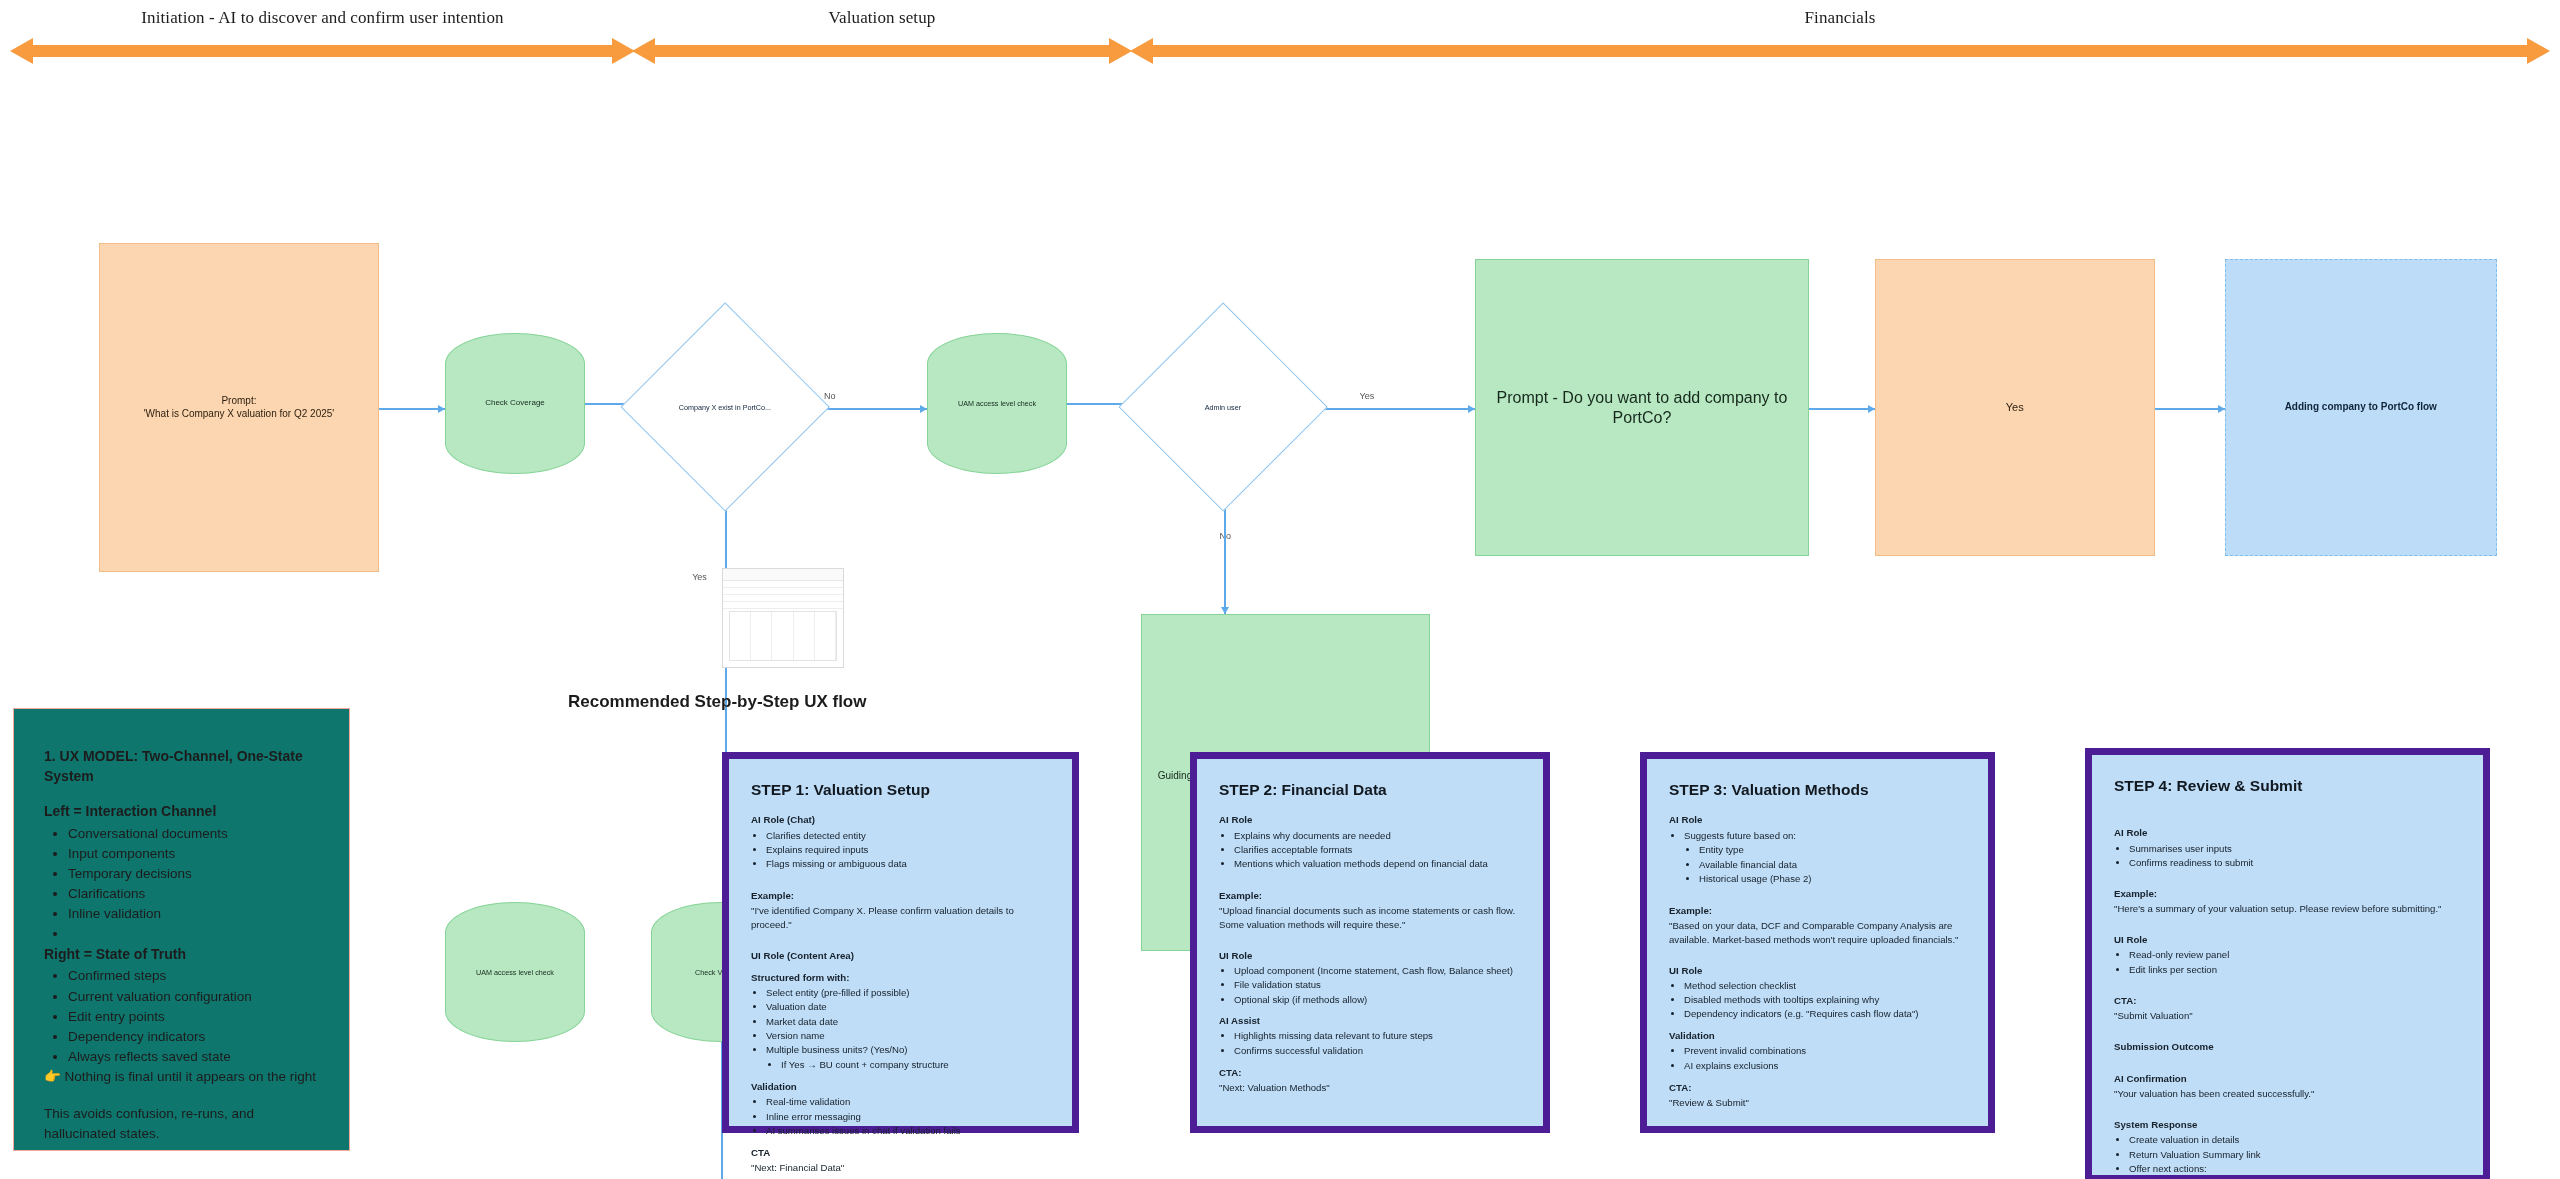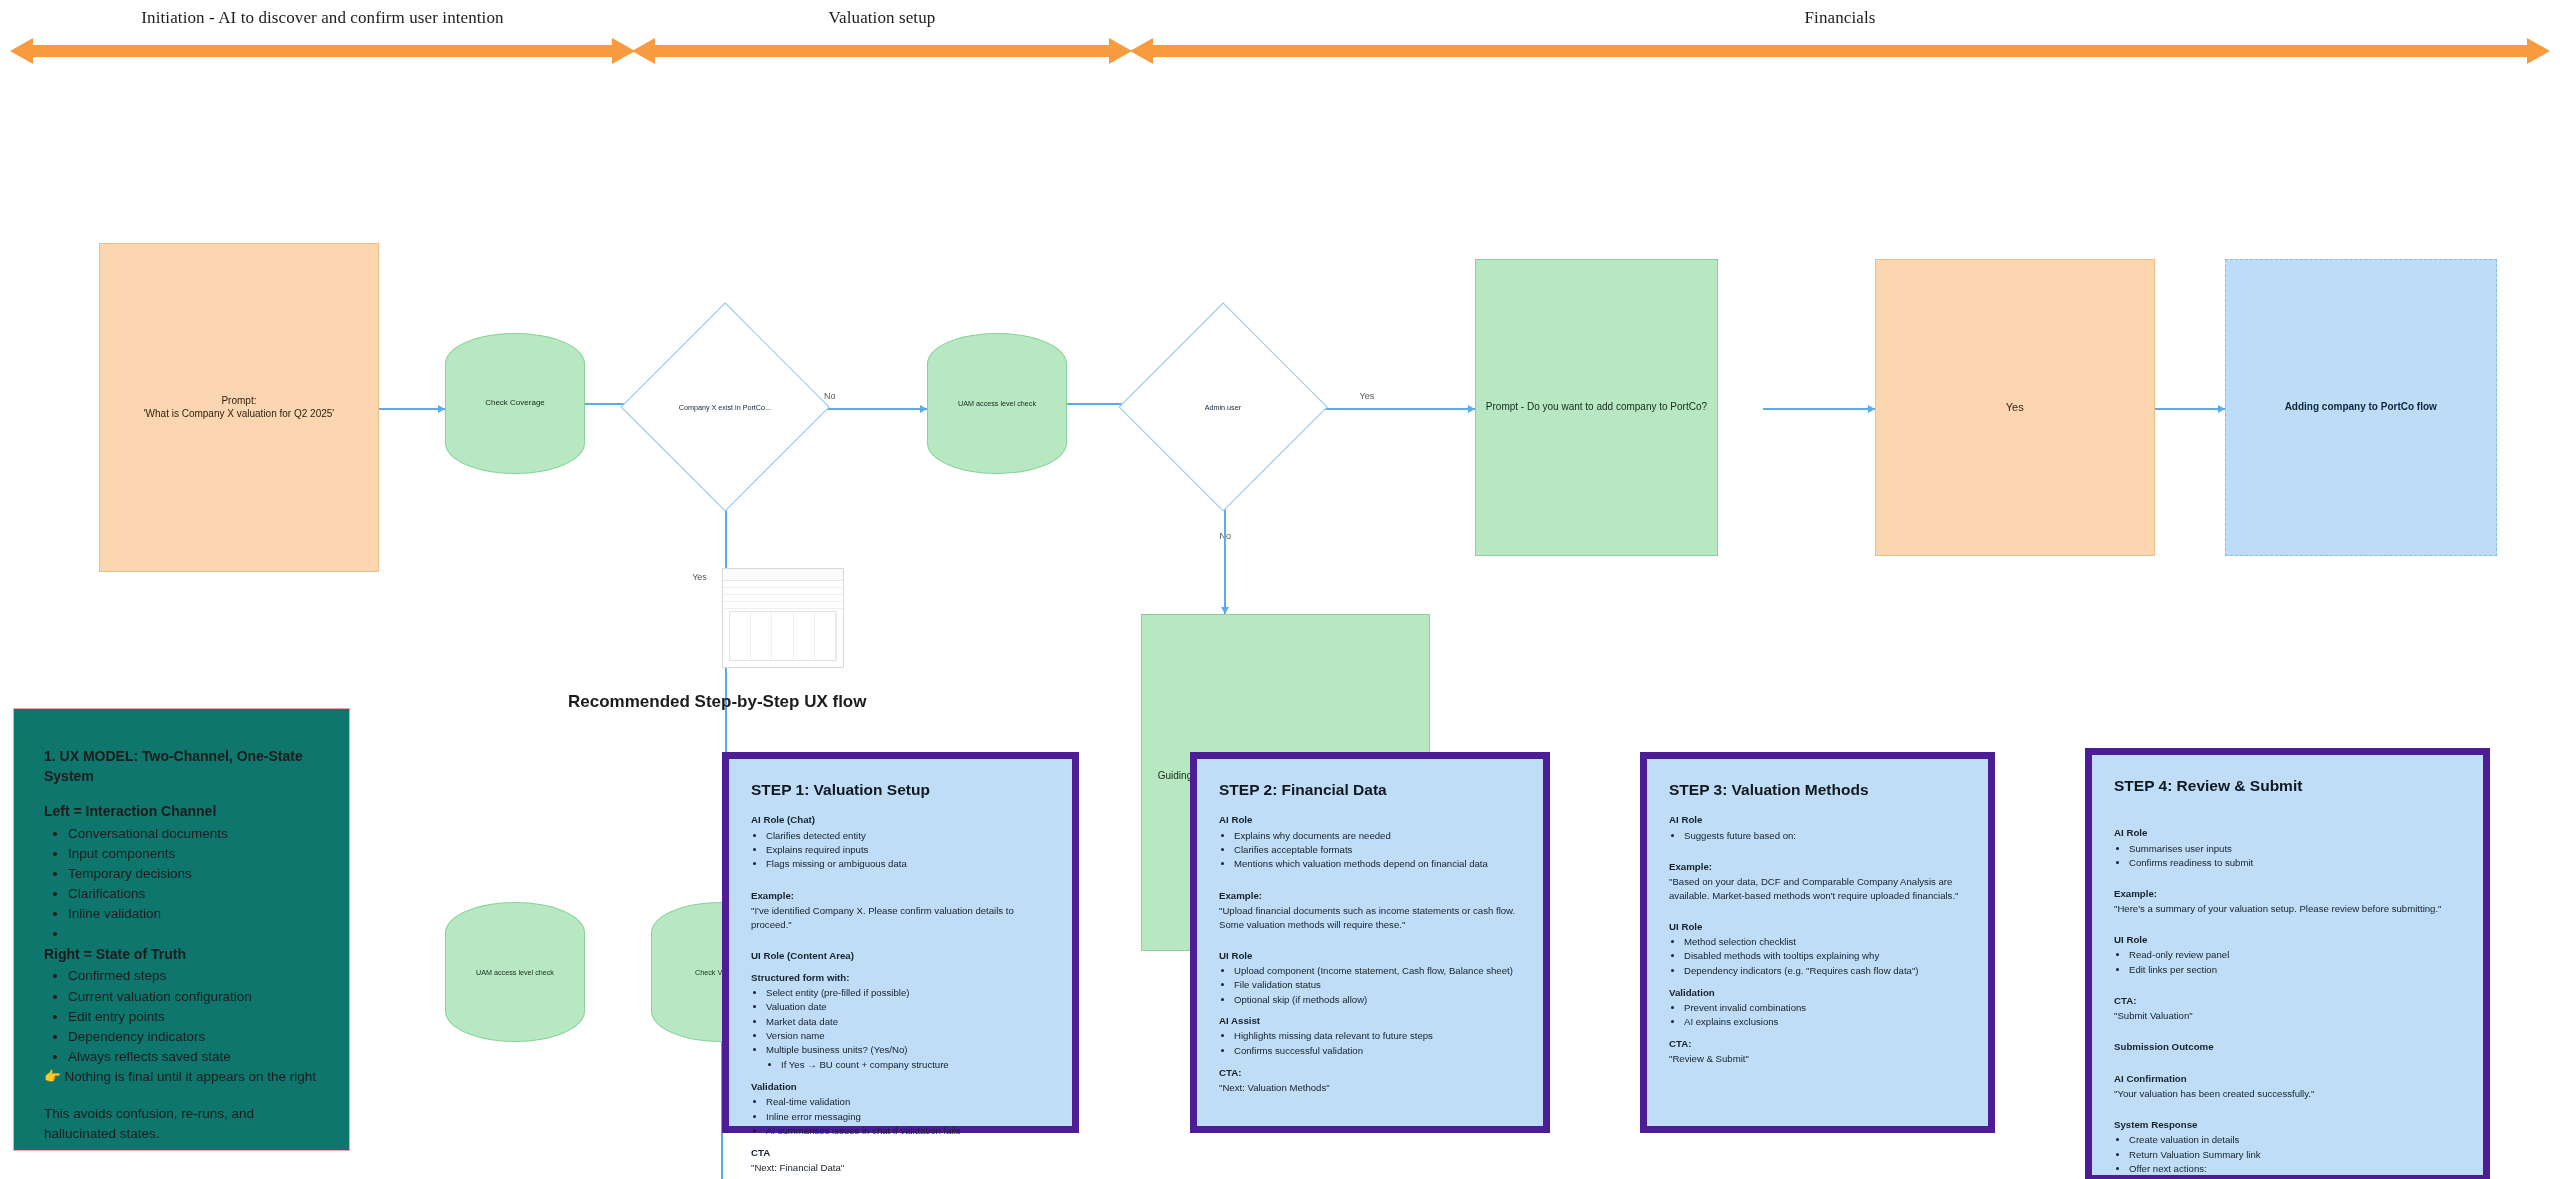--- a/index.html
+++ b/index.html
@@ -174,21 +174,21 @@
       </div>
       <div class="node n-dia" style="left: 650.96px; top: 255.44px; width: 148.32px; height: 148.32px; font-size: 7.2px;">
         <span style="white-space: pre-line;">Company X exist in PortCo...</span>
       </div>
       <div class="node n-db" style="left: 927px; top: 255.44px; width: 140.08px; height: 140.08px; font-size: 7.2px;">
         <span style="white-space: pre-line;">UAM access level check</span>
       </div>
       <div class="node n-dia" style="left: 1149.48px; top: 255.44px; width: 148.32px; height: 148.32px; font-size: 7.2px;">
         <span style="white-space: pre-line;">Admin user</span>
       </div>
-      <div class="node n-green" style="left: 1474.96px; top: 181.28px; width: 243px; height: 296.64px; font-size: 10px;">
+      <div class="node n-green" style="left: 1474.96px; top: 181.28px; width: 334px; height: 296.64px; font-size: 16px;">
         <span style="white-space: pre-line;">Prompt - Do you want to add company to PortCo?</span>
       </div>
       <div class="node n-orange" style="left: 1874.6px; top: 181.28px; width: 280.16px; height: 296.64px; font-size: 11px;">
         <span style="white-space: pre-line;">Yes</span>
       </div>
       <div class="node n-blue" style="left: 2224.8px; top: 181.28px; width: 271.92px; height: 296.64px; font-size: 10px; font-weight: bold;">
         <span style="white-space: pre-line;">Adding company to PortCo flow</span>
       </div>
       <div class="node n-green" style="left: 1141.24px; top: 535.6px; width: 288.4px; height: 337.84px; font-size: 10px;">
         <span style="white-space: pre-line;">Guiding message - 'Contact admin/ support team (contact details) to create entity'</span>
@@ -309,20 +309,25 @@
       <p>"Next: Valuation Methods"</p>
     </div>
   </div>
 <div class="step-card" id="step-3">
     <div class="inner">
       <h2>STEP 3: Valuation Methods</h2>
       <h3>AI Role</h3>
       <ul>
         <li>Suggests future based on:</li>
       </ul>
+      <ul style="padding-left: 30px;">
+        <li>Entity type</li>
+        <li>Available financial data</li>
+        <li>Historical usage (Phase 2)</li>
+      </ul>
       <div class="sp"></div>
       <h3>Example:</h3>
       <p>"Based on your data, DCF and Comparable Company Analysis are available. Market-based methods won't require uploaded financials."</p>
       <div class="sp"></div>
       <h3>UI Role</h3>
       <ul>
         <li>Method selection checklist</li>
         <li>Disabled methods with tooltips explaining why</li>
         <li>Dependency indicators (e.g. "Requires cash flow data")</li>
       </ul>

